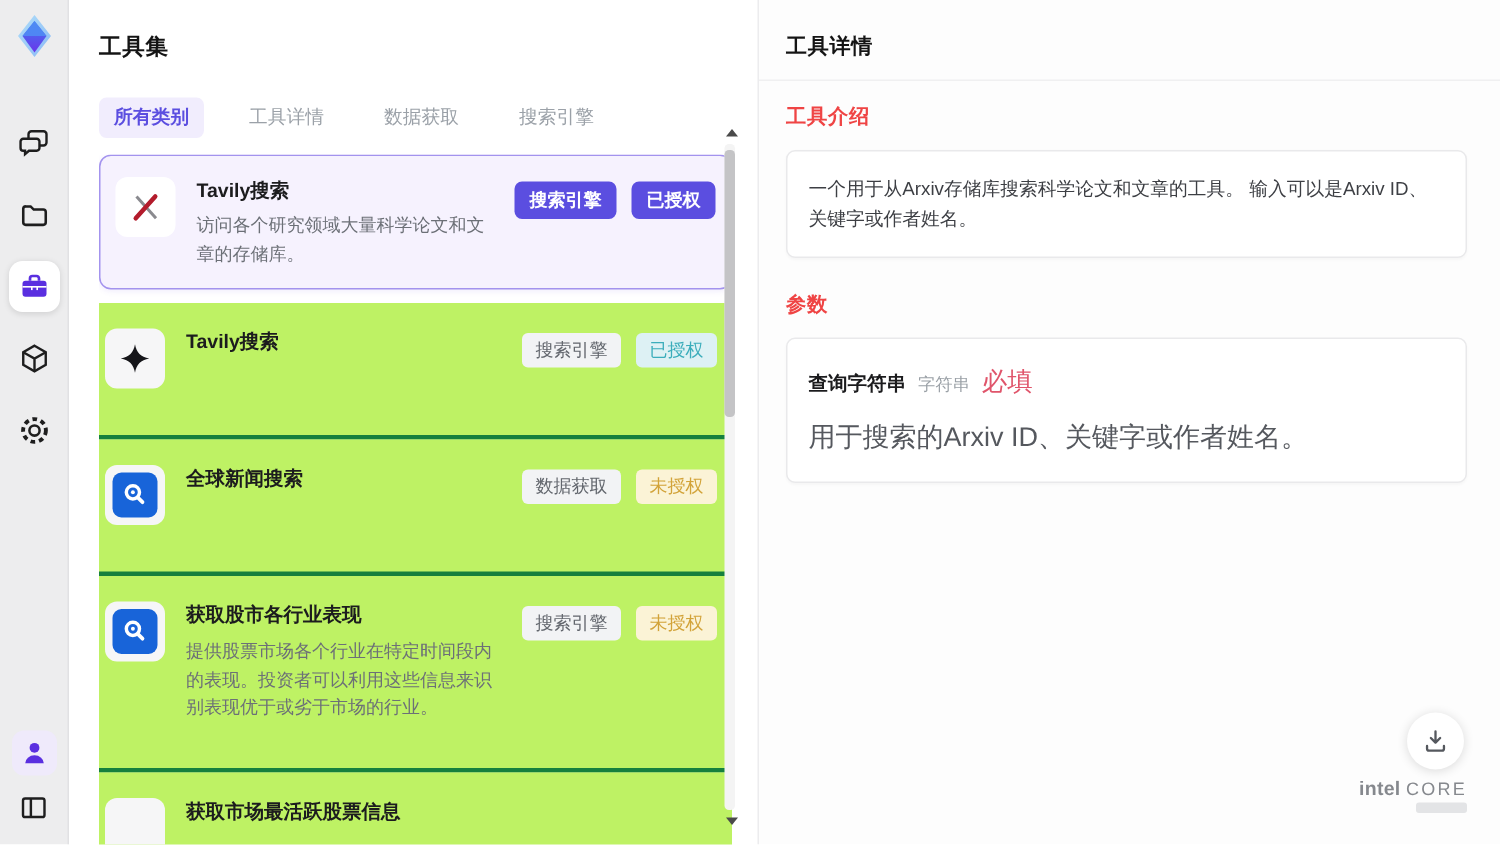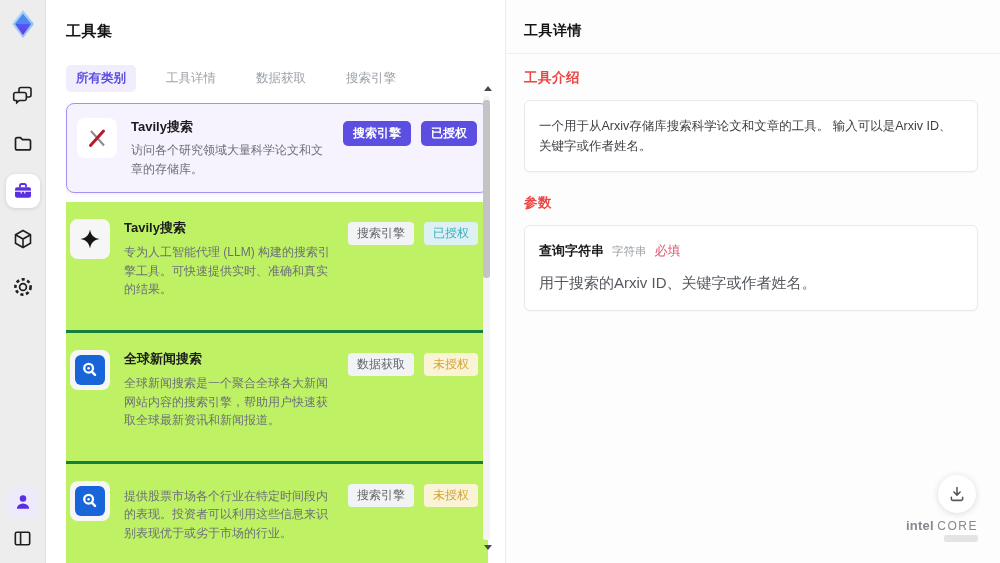--- a/index.html
+++ b/index.html
@@ -71,22 +71,22 @@
   .detail-title { font-size:14px; font-weight:bold; color:#141414; letter-spacing:.5px; }
   .detail-content { padding:15px 22px 0 18px; }
   .section-heading { font-size:13.5px; font-weight:bold; color:#ef4444; letter-spacing:.5px; }
   .detail-box { margin-top:13px; border:1px solid #e9e9eb; border-radius:6px; background:#fff;
     padding:15px 14px; font-size:12.5px; color:#3d3f44; line-height:1.6;
     box-shadow:0 1px 2px rgba(0,0,0,.03); }
   .section-gap { margin-top:22px; }
   .param-head { display:flex; align-items:baseline; gap:8px; }
   .param-name { font-size:13px; font-weight:bold; color:#1b1b1d; }
   .param-type { font-size:11.5px; color:#9aa0a6; }
-  .param-required { font-size:13px; color:#e0556b; }
-  .param-desc { margin-top:9px; font-size:15px; color:#55585e; }
+  .param-required { font-size:17px; color:#e0556b; }
+  .param-desc { margin-top:9px; font-size:18px; color:#55585e; }
 
   
   .download-fab { position:absolute; right:24px; bottom:50px; width:38px; height:38px;
     border-radius:50%; background:#fff; box-shadow:0 1px 7px rgba(0,0,0,.14);
     display:flex; align-items:center; justify-content:center; cursor:pointer; }
   .intel-brand { position:absolute; right:22px; bottom:21px; text-align:right;
     color:#808archive489;margin-top:35px; }
   .intel-brand { color:#85888d; }
   .intel-line1 { font-size:13px; white-space:nowrap; }
   .intel-word { font-weight:bold; letter-spacing:.2px; }
@@ -199,59 +199,58 @@
       </div>
 
       <div class="card">
         <div class="tool-icon">
           <svg width="22" height="22" viewBox="0 0 22 22">
             <path d="M11 1.5 C12 7.2 14.8 10 20.5 11 C14.8 12 12 14.8 11 20.5 C10 14.8 7.2 12 1.5 11 C7.2 10 10 7.2 11 1.5 Z" fill="#16161a"></path>
           </svg>
         </div>
         <div class="tool-body">
           <div class="tool-name">Tavily搜索</div>
-          <div class="tool-desc">专为人工智能代理 (LLM) 构建的搜索引擎工具。可快速提供实时、准确和真实的结果。</div>
         </div>
         <div class="tool-badges">
           <span class="badge cat">搜索引擎</span>
           <span class="badge teal">已授权</span>
         </div>
       </div>
 
       <div class="card">
         <div class="tool-icon">
           <div class="blue-sq">
             <svg width="20" height="20" viewBox="0 0 20 20">
               <circle cx="8.6" cy="8.2" r="4.4" fill="none" stroke="#fff" stroke-width="2.3"></circle>
               <circle cx="8.6" cy="8.2" r="1.3" fill="#fff"></circle>
               <line x1="11.8" y1="11.6" x2="15" y2="14.8" stroke="#fff" stroke-width="2.5" stroke-linecap="round"></line>
             </svg>
           </div>
         </div>
         <div class="tool-body">
           <div class="tool-name">全球新闻搜索</div>
-          <div class="tool-desc">全球新闻搜索是一个聚合全球各大新闻网站内容的搜索引擎，帮助用户快速获取全球最新资讯和新闻报道。</div>
         </div>
         <div class="tool-badges">
           <span class="badge cat">数据获取</span>
           <span class="badge amber">未授权</span>
         </div>
       </div>
 
       <div class="card">
         <div class="tool-icon">
           <div class="blue-sq">
             <svg width="20" height="20" viewBox="0 0 20 20">
               <circle cx="8.6" cy="8.2" r="4.4" fill="none" stroke="#fff" stroke-width="2.3"></circle>
               <circle cx="8.6" cy="8.2" r="1.3" fill="#fff"></circle>
               <line x1="11.8" y1="11.6" x2="15" y2="14.8" stroke="#fff" stroke-width="2.5" stroke-linecap="round"></line>
             </svg>
           </div>
         </div>
         <div class="tool-body">
+          <div class="tool-name">获取股市各行业表现</div>
           <div class="tool-desc">提供股票市场各个行业在特定时间段内的表现。投资者可以利用这些信息来识别表现优于或劣于市场的行业。</div>
         </div>
         <div class="tool-badges">
           <span class="badge cat">搜索引擎</span>
           <span class="badge amber">未授权</span>
         </div>
       </div>
 
       <div class="card">
         <div class="tool-icon">

